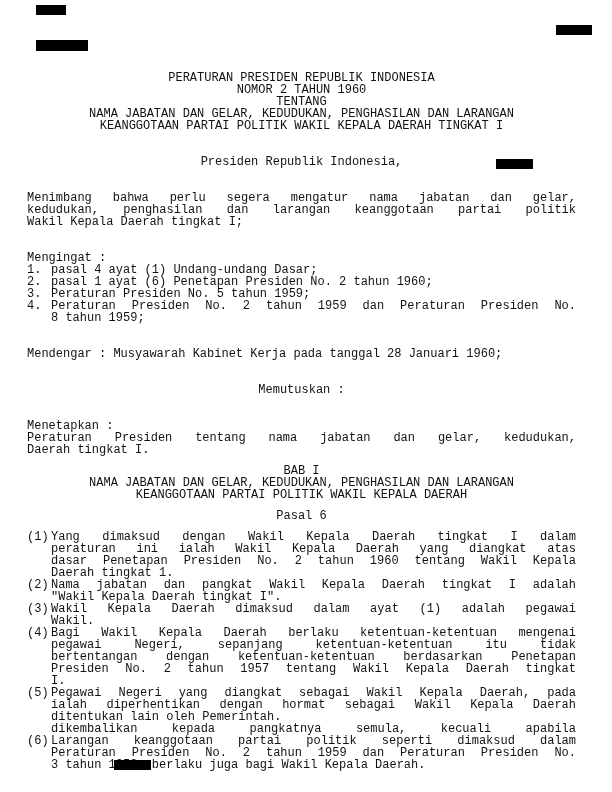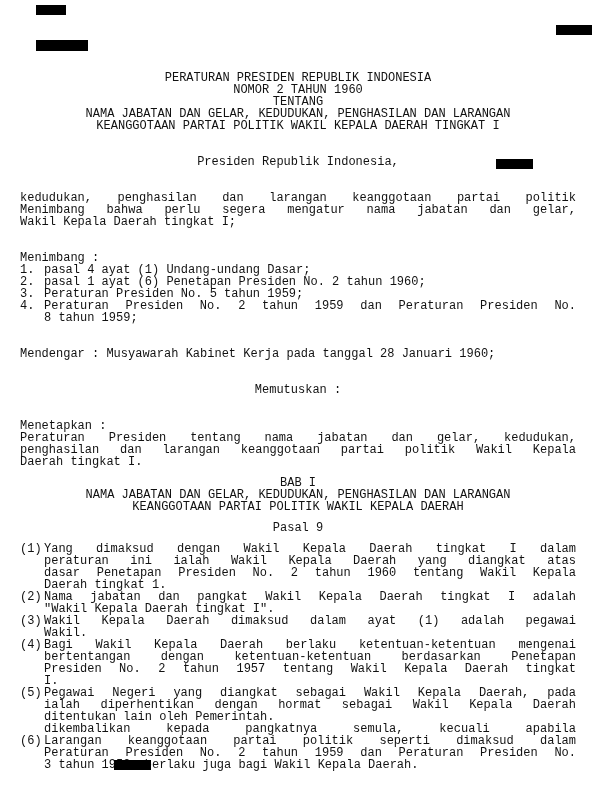--- a/index.html
+++ b/index.html
@@ -10,21 +10,21 @@
     position: relative;
     overflow: hidden;
     font-family: "Liberation Mono", "DejaVu Sans Mono", monospace;
     font-size: 12px;
     line-height: 12px;
     color: #111111;
   }
   .page {
     position: absolute;
     inset: 0;
-    padding: 72px 36px 24px 20px;
+    padding: 72px 36px 24px 27px;
   }
   .center { text-align: center; }
   .center .tline { text-align: center; }
   .jus .tline { text-align: justify; text-align-last: justify; }
   .jus .tline-last { text-align-last: left; }
   .block { margin-top: 24px; }
   .block-lg { margin-top: 9px; }
   .list-item { display: flex; }
   .num { flex: 0 0 24px; width: 24px; }
   .itext { flex: 1; min-width: 0; }
@@ -39,27 +39,27 @@
       <div class="tline">PERATURAN PRESIDEN REPUBLIK INDONESIA</div>
       <div class="tline">NOMOR 2 TAHUN 1960</div>
       <div class="tline">TENTANG</div>
       <div class="tline">NAMA JABATAN DAN GELAR, KEDUDUKAN, PENGHASILAN DAN LARANGAN</div>
       <div class="tline tline-last">KEANGGOTAAN PARTAI POLITIK WAKIL KEPALA DAERAH TINGKAT I</div>
     </div>
 
   <div class="center block">Presiden Republik Indonesia,</div>
 
   <div class="jus block">
+      <div class="tline">Menimbang bahwa perlu segera mengatur nama jabatan dan gelar,</div>
       <div class="tline">kedudukan, penghasilan dan larangan keanggotaan partai politik</div>
-      <div class="tline">Menimbang bahwa perlu segera mengatur nama jabatan dan gelar,</div>
       <div class="tline tline-last">Wakil Kepala Daerah tingkat I;</div>
     </div>
 
   <div class="block">
-    <div>Menimbang :</div>
+    <div>Mengingat :</div>
     <div class="list-item">
       <span class="num">1.</span>
       <div class="itext jus">
           <div class="tline tline-last">pasal 4 ayat (1) Undang-undang Dasar;</div>
         </div>
     </div>
     <div class="list-item">
       <span class="num">2.</span>
       <div class="itext jus">
           <div class="tline tline-last">pasal 1 ayat (6) Penetapan Presiden No. 2 tahun 1960;</div>
@@ -81,32 +81,31 @@
   </div>
 
   <div class="block">Mendengar : Musyawarah Kabinet Kerja pada tanggal 28 Januari 1960;</div>
 
   <div class="center block">Memutuskan :</div>
 
   <div class="block">
     <div>Menetapkan :</div>
     <div class="jus">
         <div class="tline">Peraturan Presiden tentang nama jabatan dan gelar, kedudukan,</div>
-        <div class="tline">penghasilan dan larangan keanggotaan partai politik Wakil Kepala</div>
         <div class="tline tline-last">Daerah tingkat I.</div>
       </div>
   </div>
 
   <div class="center block-lg">
       <div class="tline">BAB I</div>
       <div class="tline">NAMA JABATAN DAN GELAR, KEDUDUKAN, PENGHASILAN DAN LARANGAN</div>
       <div class="tline tline-last">KEANGGOTAAN PARTAI POLITIK WAKIL KEPALA DAERAH</div>
     </div>
 
-  <div class="center block-lg">Pasal 9</div>
+  <div class="center block-lg">Pasal 6</div>
 
   <div class="block-lg">
     <div class="list-item">
       <span class="num">(1)</span>
       <div class="itext jus">
           <div class="tline">Yang dimaksud dengan Wakil Kepala Daerah tingkat I dalam</div>
           <div class="tline">peraturan ini ialah Wakil Kepala Daerah yang diangkat atas</div>
           <div class="tline">dasar Penetapan Presiden No. 2 tahun 1960 tentang Wakil Kepala</div>
           <div class="tline tline-last">Daerah tingkat 1.</div>
         </div>
@@ -122,20 +121,21 @@
       <span class="num">(3)</span>
       <div class="itext jus">
           <div class="tline">Wakil Kepala Daerah dimaksud dalam ayat (1) adalah pegawai</div>
           <div class="tline tline-last">Wakil.</div>
         </div>
     </div>
     <div class="list-item">
       <span class="num">(4)</span>
       <div class="itext jus">
           <div class="tline">Bagi Wakil Kepala Daerah berlaku ketentuan-ketentuan mengenai</div>
+          <div class="tline">pegawai Negeri, sepanjang ketentuan-ketentuan itu tidak</div>
           <div class="tline">bertentangan dengan ketentuan-ketentuan berdasarkan Penetapan</div>
           <div class="tline">Presiden No. 2 tahun 1957 tentang Wakil Kepala Daerah tingkat</div>
           <div class="tline tline-last">I.</div>
         </div>
     </div>
     <div class="list-item">
       <span class="num">(5)</span>
       <div class="itext jus">
           <div class="tline">Pegawai Negeri yang diangkat sebagai Wakil Kepala Daerah, pada</div>
           <div class="tline">ialah diperhentikan dengan hormat sebagai Wakil Kepala Daerah</div>

